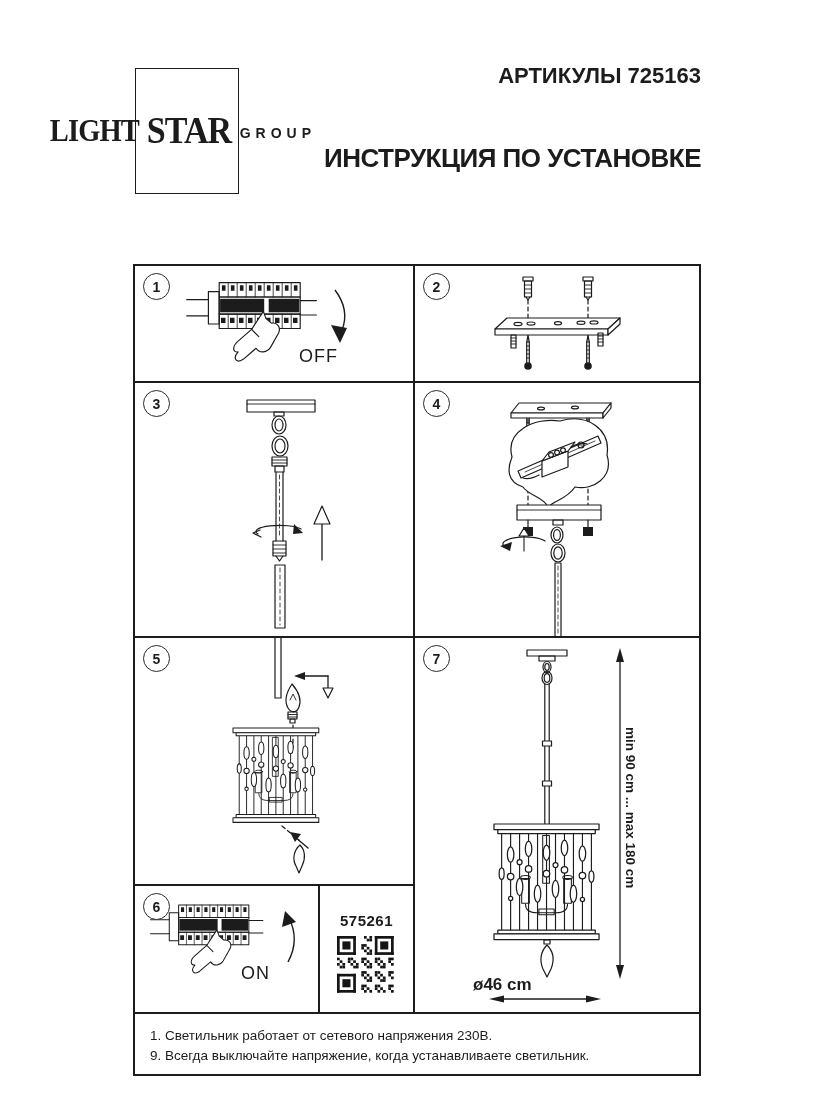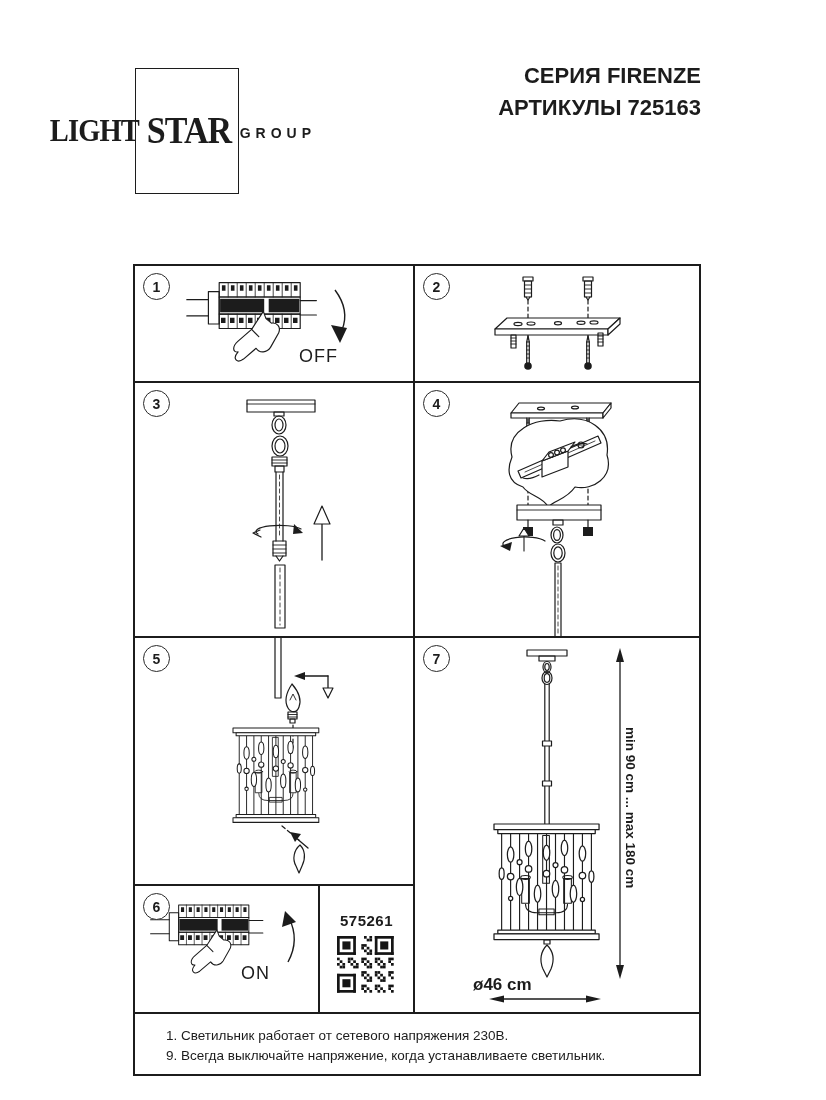--- a/index.html
+++ b/index.html
@@ -28,21 +28,21 @@
   #grid{left:133px;top:264px;width:568px;height:812px;border:2px solid #1c1c1c;box-sizing:border-box;}
   .panel{position:absolute;box-sizing:border-box;border-color:#1c1c1c;}
   #p1{left:0;top:0;width:280px;height:117px;border-right:2px solid;border-bottom:2px solid;}
   #p2{left:280px;top:0;width:284px;height:117px;border-bottom:2px solid;}
   #p3{left:0;top:117px;width:280px;height:255px;border-right:2px solid;border-bottom:2px solid;}
   #p4{left:280px;top:117px;width:284px;height:255px;border-bottom:2px solid;}
   #p5{left:0;top:372px;width:280px;height:248px;border-right:2px solid;border-bottom:2px solid;}
   #p7{left:280px;top:372px;width:284px;height:376px;border-bottom:2px solid;}
   #p6{left:0;top:620px;width:185px;height:128px;border-right:2px solid;border-bottom:2px solid;}
   #pqr{left:185px;top:620px;width:95px;height:128px;border-right:2px solid;border-bottom:2px solid;}
-  #notes{left:0;top:748px;width:564px;height:60px;padding:12px 0 0 31px;font-size:13.5px;line-height:20px;}
+  #notes{left:0;top:748px;width:564px;height:60px;padding:12px 0 0 15px;font-size:13.5px;line-height:20px;}
 
   .badge{position:absolute;left:8px;top:7px;width:25px;height:25px;border:1.4px solid #2a2a2a;
          border-radius:50%;display:flex;align-items:center;justify-content:center;
          font-size:14px;font-weight:bold;background:#fff;}
   .lbl{position:absolute;font-weight:normal;font-size:18px;letter-spacing:1px;}
   #off-lbl{left:164px;top:80px;}
   #on-lbl{left:106px;top:77px;}
   #qr-num{position:absolute;left:0;top:26px;width:100%;text-align:center;
           font-weight:bold;font-size:15px;letter-spacing:.5px;}
   #dim-v{position:absolute;left:206px;top:80px;height:180px;width:18px;
@@ -60,24 +60,24 @@
   <div class="logo-word" id="logo-w2">STAR</div>
   <div id="logo-w3">GROUP</div>
   <div id="logo-flag">
     <div style="background:#2e8b3f"></div>
     <div style="background:#ffffff"></div>
     <div style="background:#a6252c"></div>
   </div>
 </div>
 
 <div class="abs" id="hdr-right">
-  <div class="hdr-sm">СЕРИЯ FIRENZE</div>
   <div class="hdr-sm">АРТИКУЛЫ 725163</div>
 </div>
 <div class="abs" id="hdr-title">
+  <div>ИНСТРУКЦИЯ ПО УСТАНОВКЕ</div>
 </div>
 
 <div class="abs" id="grid">
 
   <div class="panel" id="p1">
     <svg class="art" width="280" height="117" viewBox="0 0 280 117">
       <defs>
         <g id="breaker-art" stroke="#1c1c1c" fill="none" stroke-width="1.3" stroke-linecap="round" stroke-linejoin="round">
           <path d="M2,33 H26 M2,51 H26"></path>
           <rect x="26" y="24" width="12" height="36"></rect>

